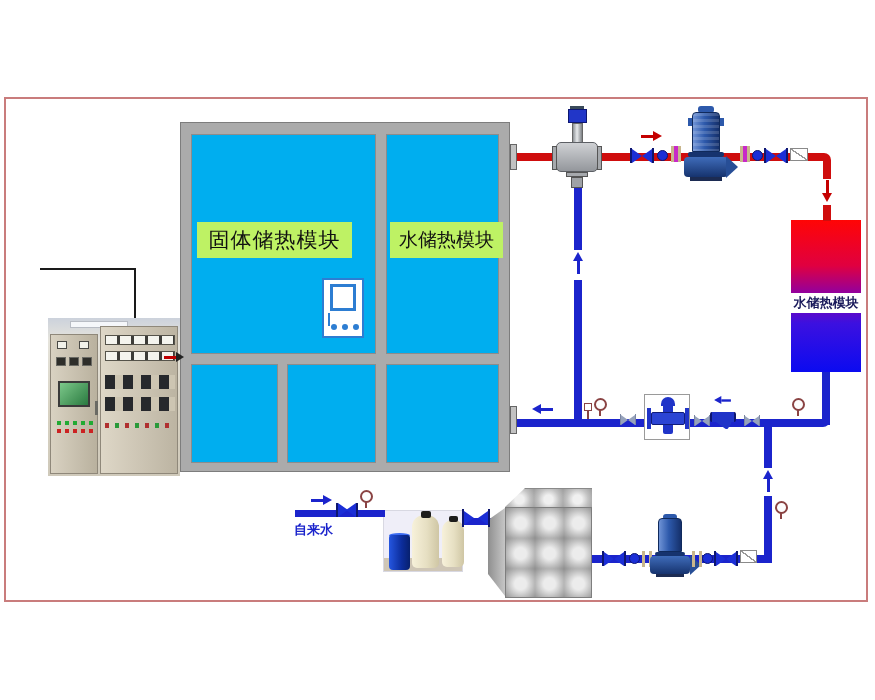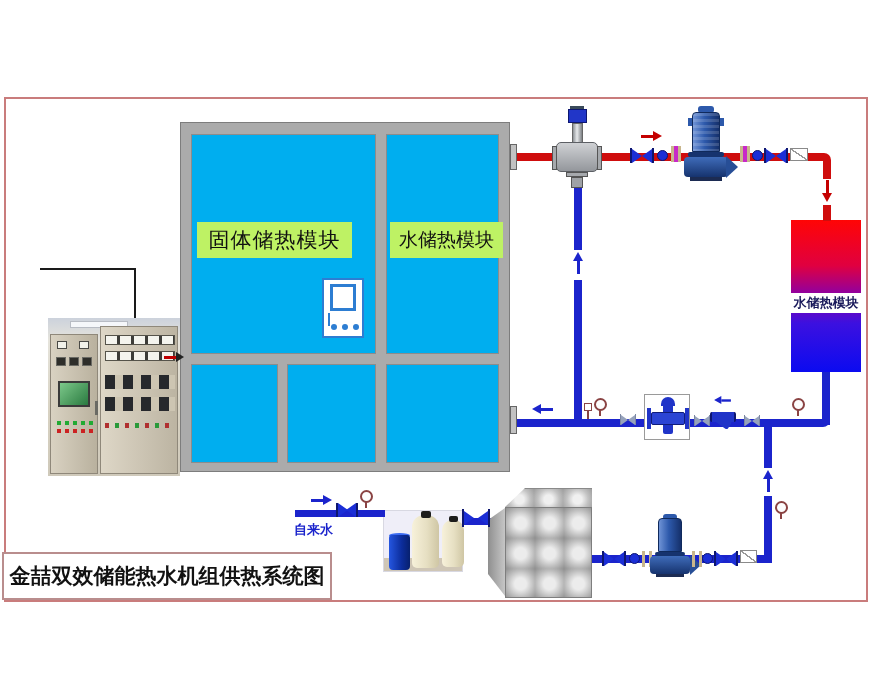--- a/index.html
+++ b/index.html
@@ -220,17 +220,14 @@
     <div class="abs" style="left:58px;top:9px;width:22px;height:47px;background:linear-gradient(90deg,#f7f1da,#e6dfc2 55%,#cfc6a4);border-radius:10px 10px 5px 5px;"></div>
     <div class="abs" style="left:65px;top:5px;width:9px;height:6px;background:#1c1c1c;border-radius:2px;"></div>
   </div>
 
   <div class="abs" style="left:488px;top:488px;width:104px;height:110px;z-index:2;">
     <div class="abs" style="left:17px;top:0;width:87px;height:19px;border-top:1px solid #8a8a8a;box-sizing:border-box;clip-path:polygon(20px 0,100% 0,100% 100%,0 100%);background:radial-gradient(circle at 50% 55%,#f0f0f0 0 25%,#c2c2c2 60%,#9d9d9d 100%);background-size:29px 19px;"></div>
     <div class="abs" style="left:0;top:20px;width:17px;height:88px;clip-path:polygon(0 12px,100% 0,100% 100%,0 calc(100% - 22px));background:linear-gradient(90deg,#8f8f8f,#c6c6c6);"></div>
     <div class="abs" style="left:17px;top:19px;width:87px;height:91px;border:1px solid #7e7e7e;box-sizing:border-box;background:radial-gradient(circle at 50% 50%,#ececec 0 28%,#bfbfbf 62%,#8f8f8f 100%);background-size:29px 30.33px;"></div>
   </div>
 
-  <div class="abs" style="left:2px;top:552px;width:330px;height:48px;background:#fff;border:2px solid #b98d8d;box-sizing:border-box;z-index:8;">
-    <div style="width:100%;height:44px;line-height:44px;text-align:center;font-size:21px;font-weight:bold;color:#111;">金喆双效储能热水机组供热系统图</div>
-  </div>
 
 </div>
 
 </body></html>

